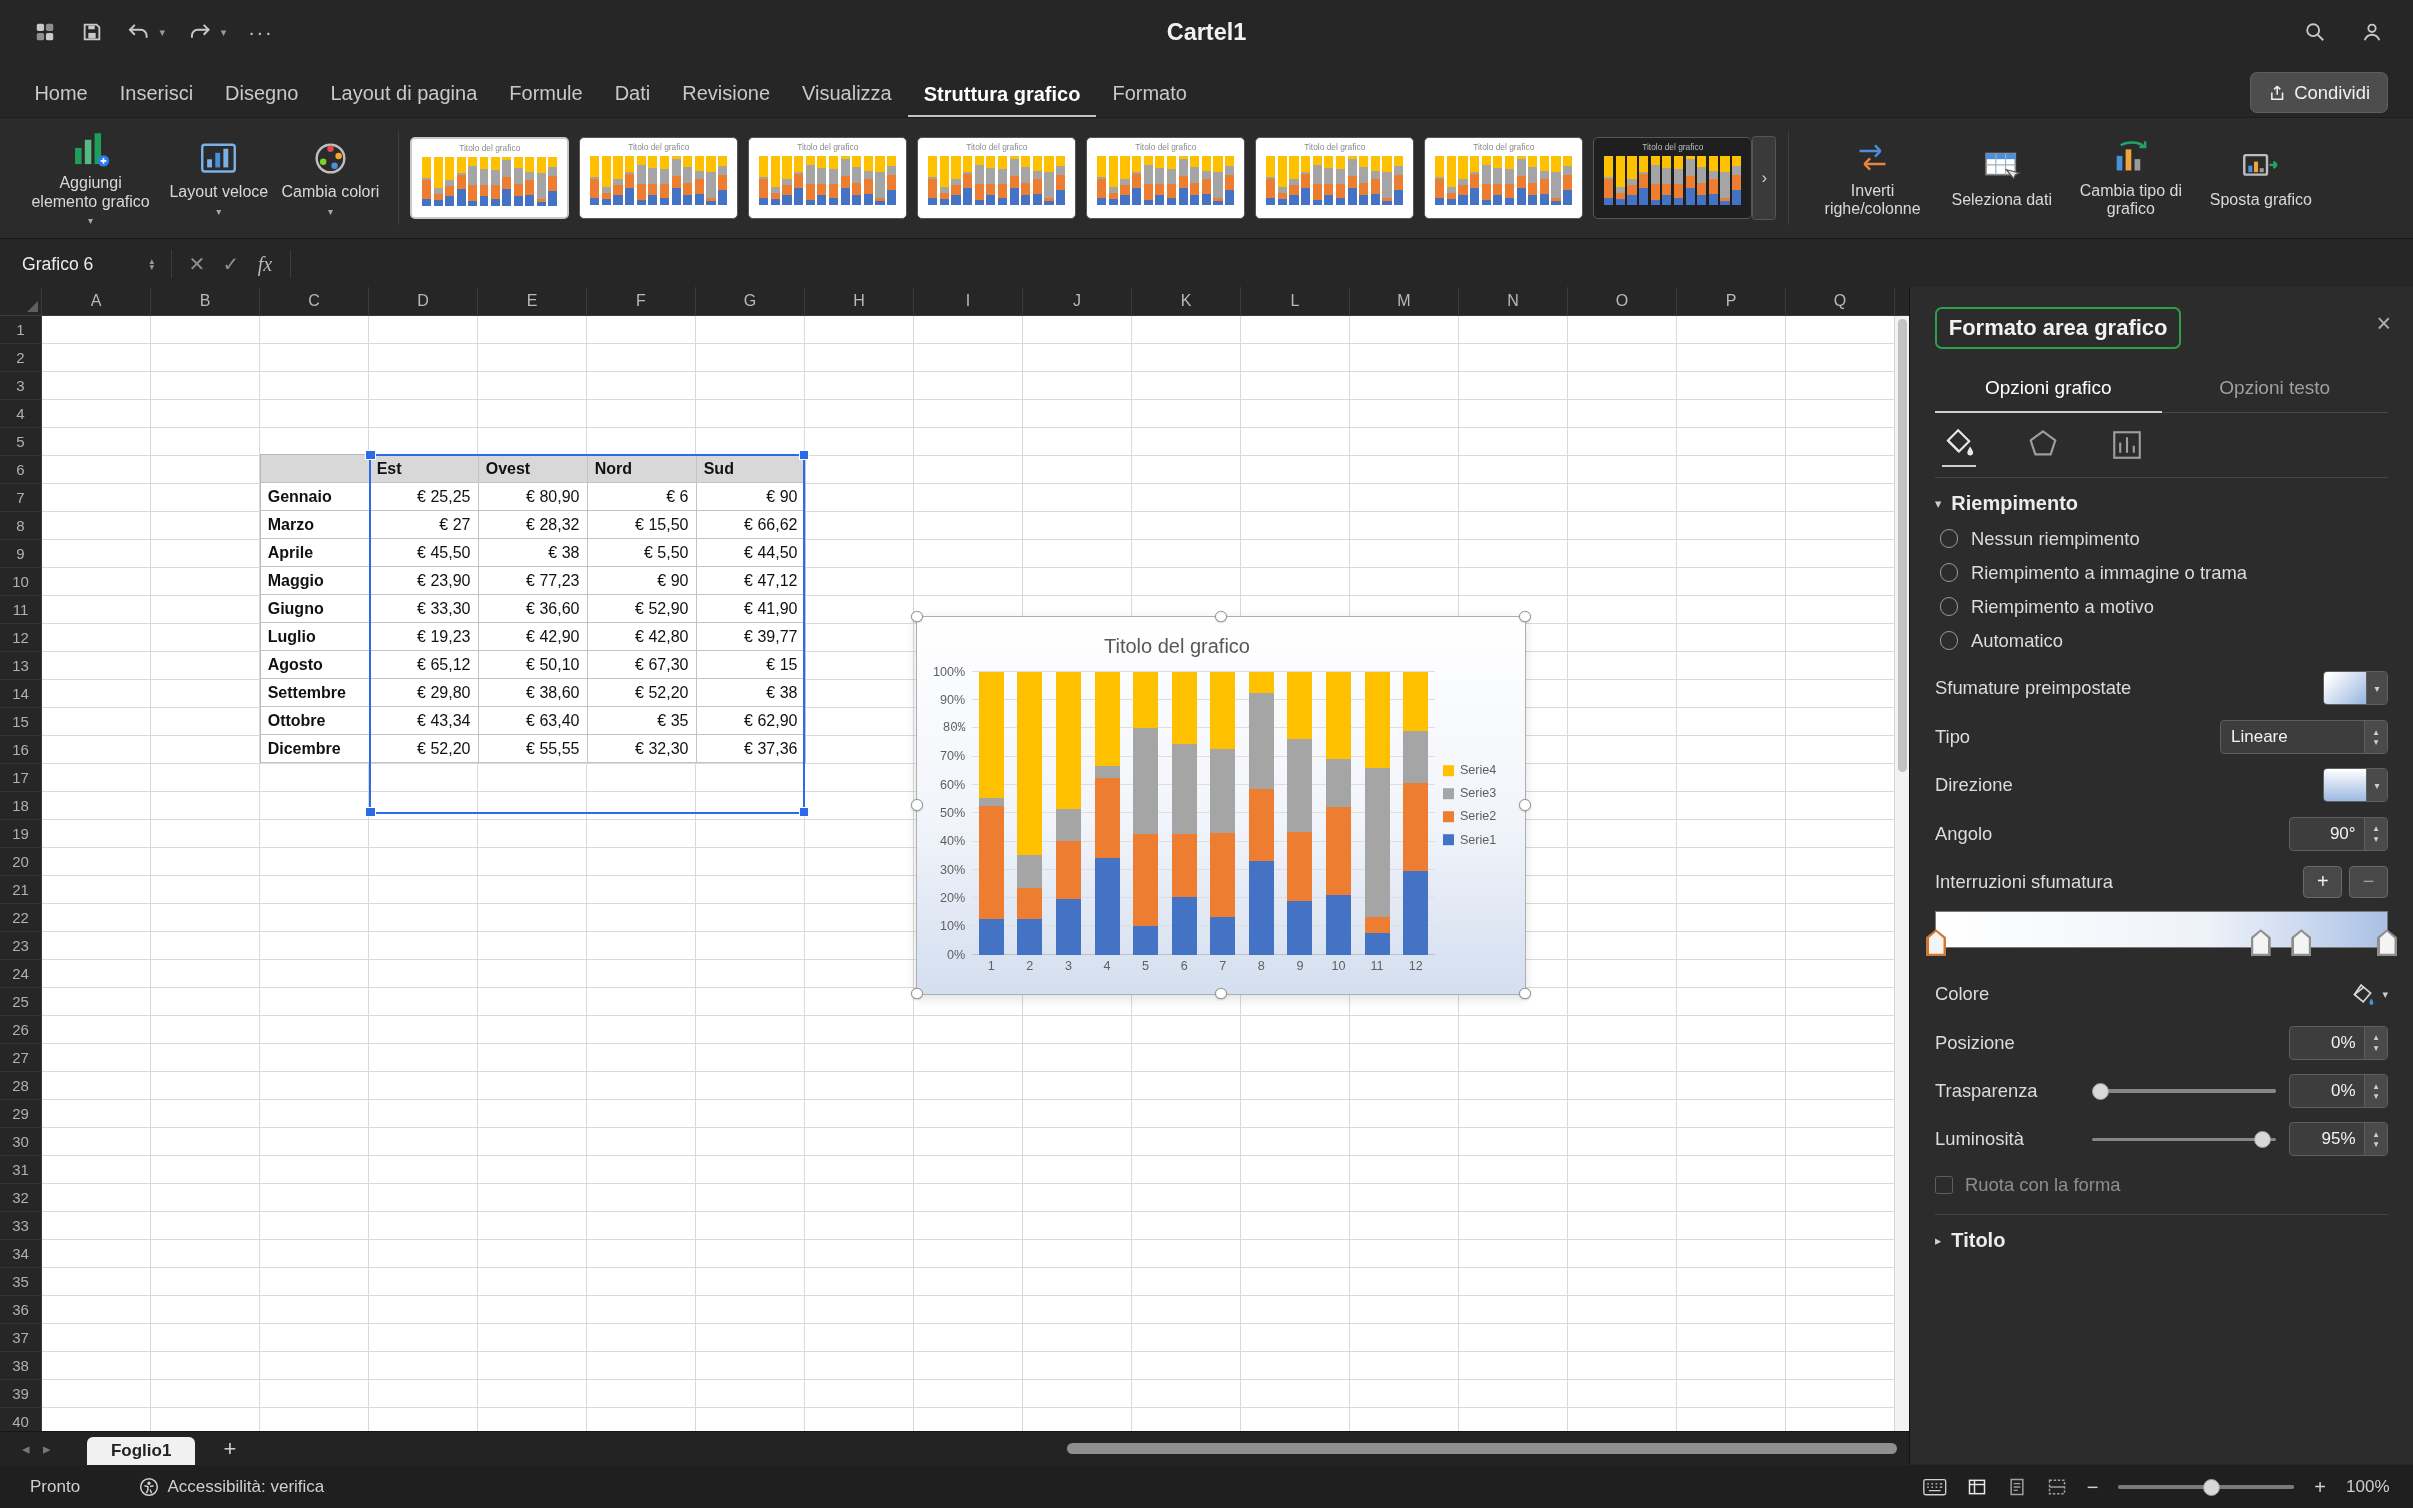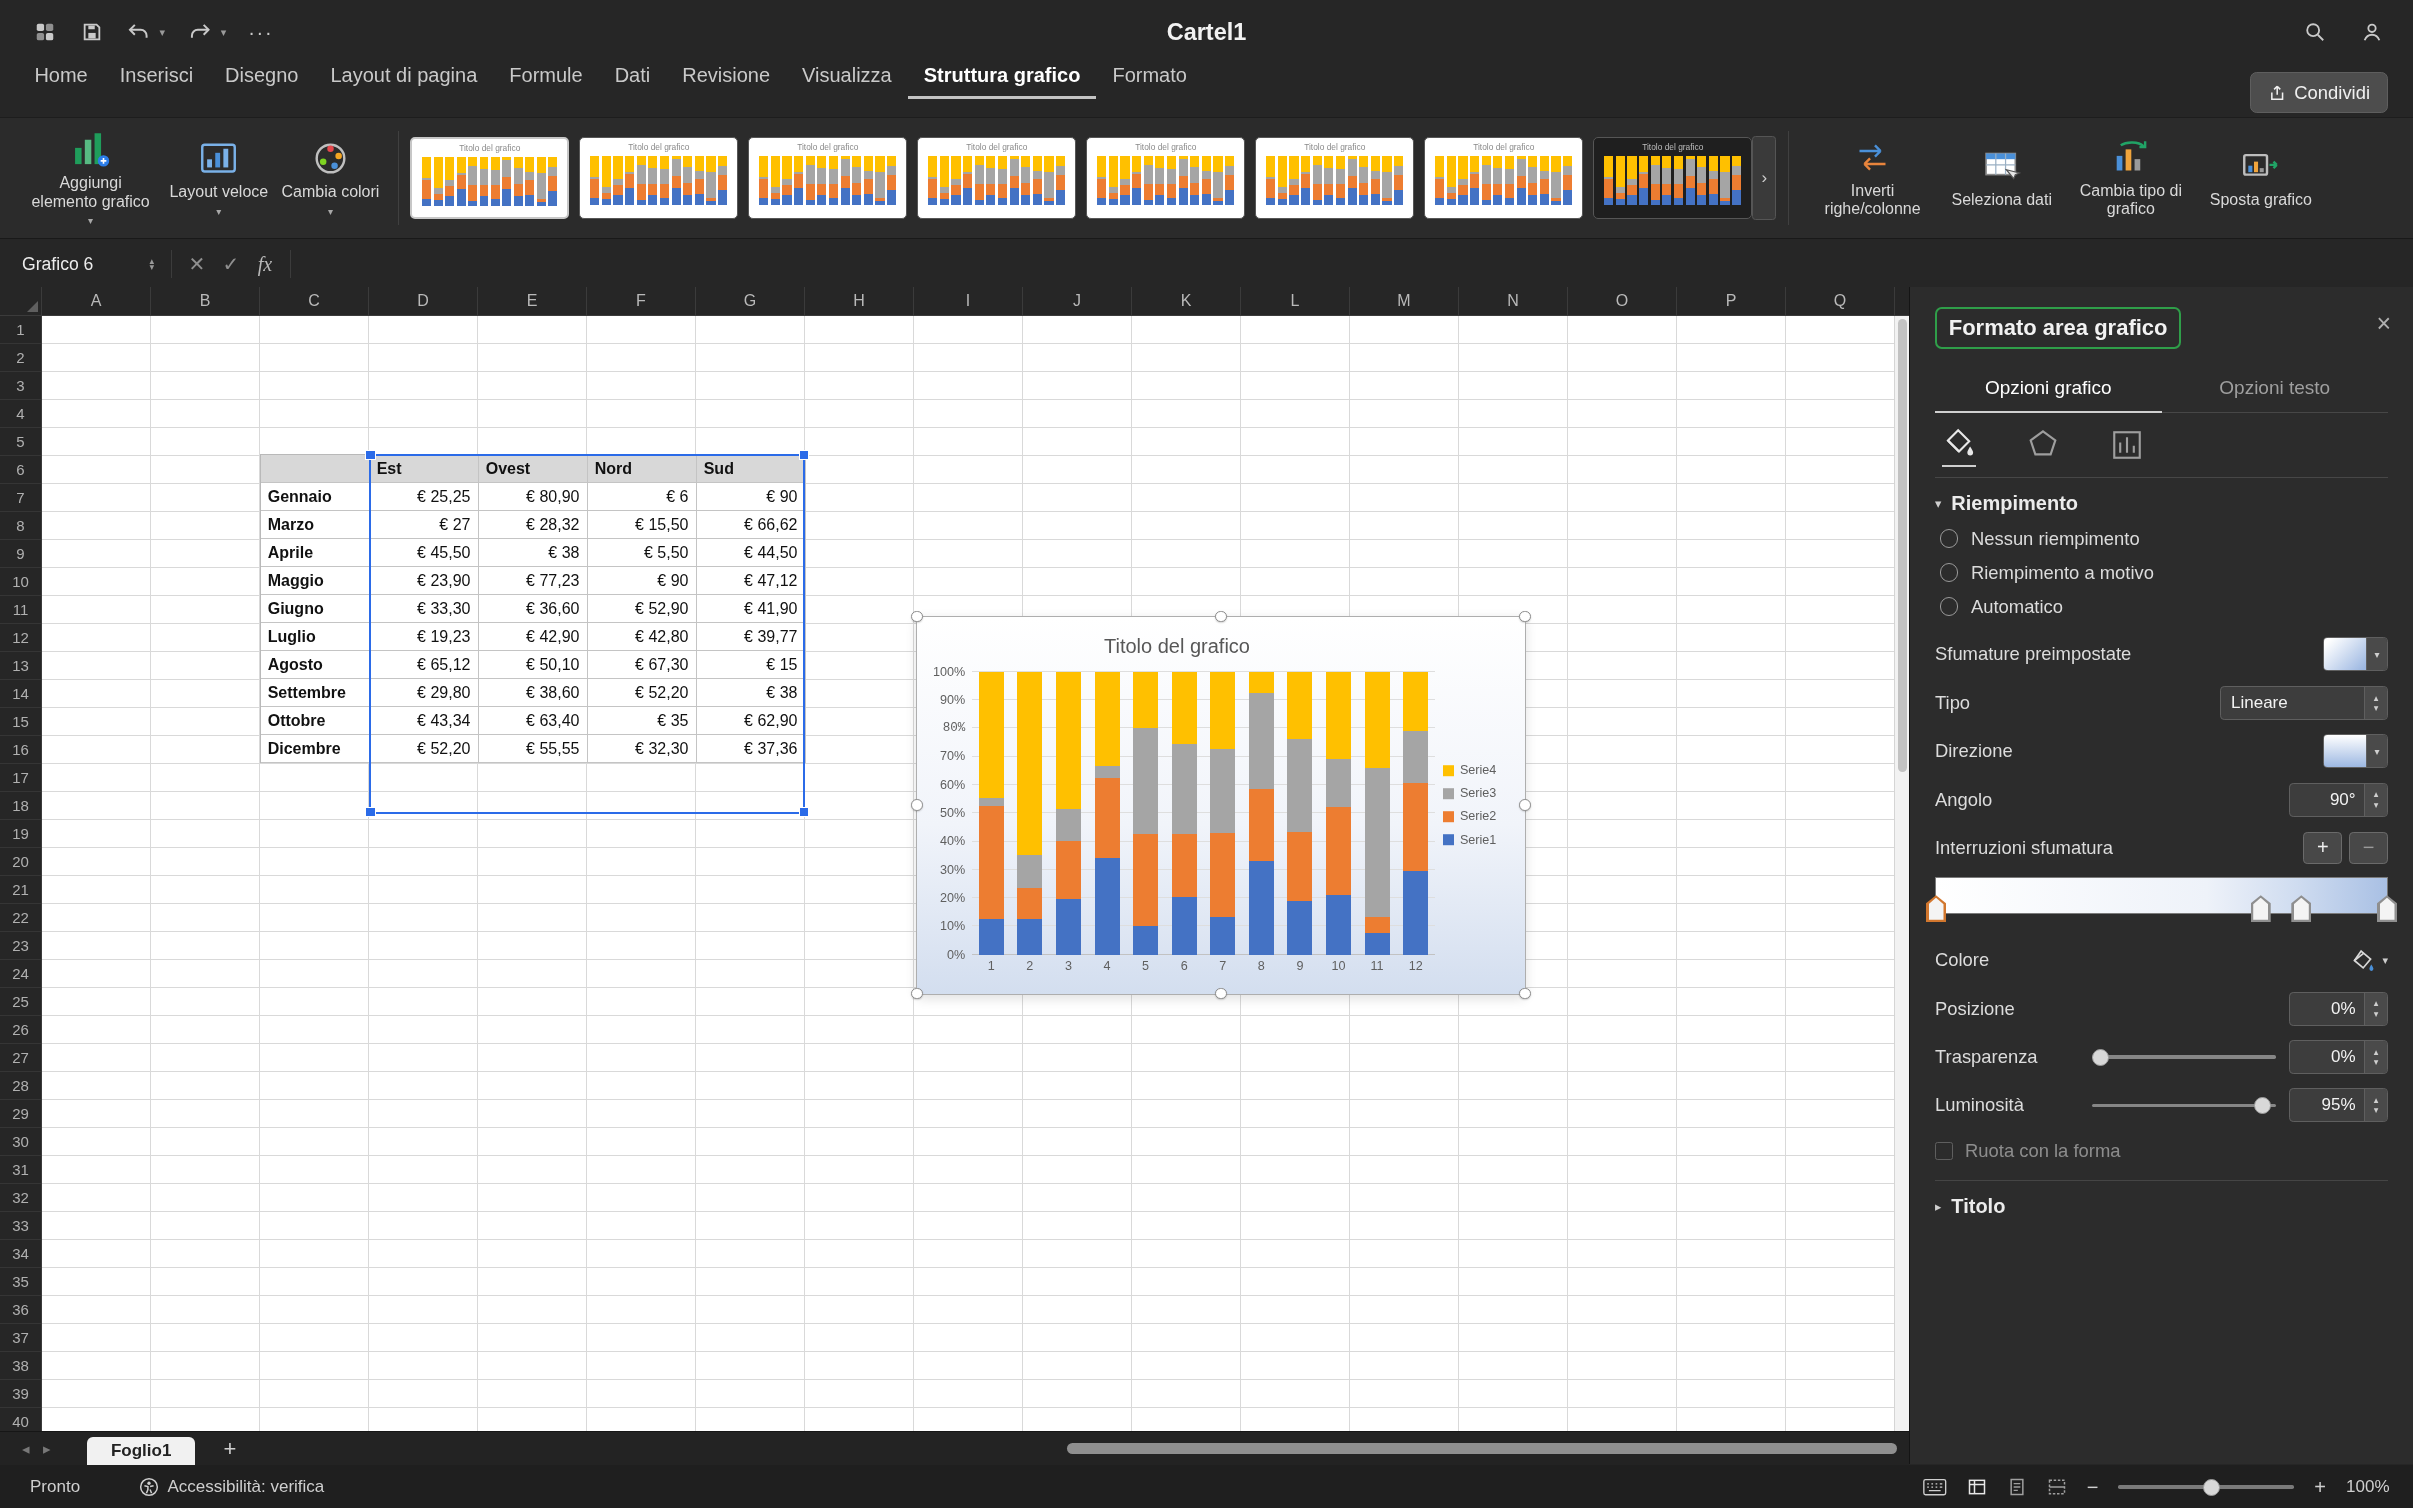--- a/index.html
+++ b/index.html
@@ -8,21 +8,21 @@
 
   
   .titlebar{position:absolute;top:0;left:0;width:2413px;height:64px;background:#262626;display:flex;align-items:center;}
   .tb-left{display:flex;align-items:center;gap:22px;margin-left:32px;}
   .tb-ic{width:25px;height:25px;display:flex;align-items:center;justify-content:center;color:#c9c9c9;}
   .tb-chev{font-size:11px;color:#9a9a9a;margin-left:-13.4px;}
   .tb-title{position:absolute;left:50%;transform:translateX(-50%);color:#f2f2f2;font-size:23.5px;font-weight:700;}
   .tb-right{position:absolute;right:28.5px;display:flex;gap:32px;align-items:center;}
 
   
-  .tabsrow{position:absolute;top:64px;left:0;width:2413px;height:54px;background:#262626;display:flex;align-items:flex-start;padding-left:18.4px;box-sizing:border-box;}
+  .tabsrow{position:absolute;top:64px;left:0;width:2413px;height:54px;background:#262626;display:flex;align-items:flex-end;padding-left:18.4px;box-sizing:border-box;}
   .rtab{font-size:20px;color:#c9c9c9;padding:0 16px 12.6px;cursor:default;}
   .rtab.active{color:#ffffff;font-weight:700;border-bottom:3.4px solid #c3c3c3;padding-bottom:9.2px;}
   .share-btn{position:absolute;right:25px;top:8.4px;height:39px;background:#4d4d4d;border:0.8px solid #5e5e5e;border-radius:6.7px;display:flex;align-items:center;gap:8.4px;padding:0 17px;color:#f0f0f0;font-size:18.4px;}
 
   
   .ribbon{position:absolute;top:117px;left:0;width:2413px;height:122px;background:#2b2b2b;border-top:0.8px solid #1d1d1d;border-bottom:0.8px solid #191919;display:flex;align-items:center;padding:0 18.4px;box-sizing:border-box;}
   .big-btn{display:flex;flex-direction:column;align-items:center;justify-content:center;gap:5px;padding:5px 6.7px;border-radius:5px;}
   .big-btn .lbl{font-size:16px;line-height:1.15;color:#d9d9d9;text-align:center;max-width:131px;}
   .big-btn .dd{font-size:10px;color:#a8a8a8;line-height:1;}
   .rsep{width:0.8px;height:94px;background:#404040;margin:0 11.7px;flex:none;}
@@ -1307,20 +1307,24 @@
     <span class="stitle">Riempimento</span>
   </div>
 
   <div id="fillOptions" style="margin-top:6.7px;">
       <div class="radio-row">
         <div class="radio"></div>
         <span class="radio-label">Nessun riempimento</span>
       </div>
       <div class="radio-row">
         <div class="radio"></div>
+        <span class="radio-label">Riempimento a immagine o trama</span>
+      </div>
+      <div class="radio-row">
+        <div class="radio"></div>
         <span class="radio-label">Riempimento a motivo</span>
       </div>
       <div class="radio-row">
         <div class="radio"></div>
         <span class="radio-label">Automatico</span>
       </div>
     </div>
 
   <div class="prow">
     <span class="plab">Sfumature preimpostate</span>

